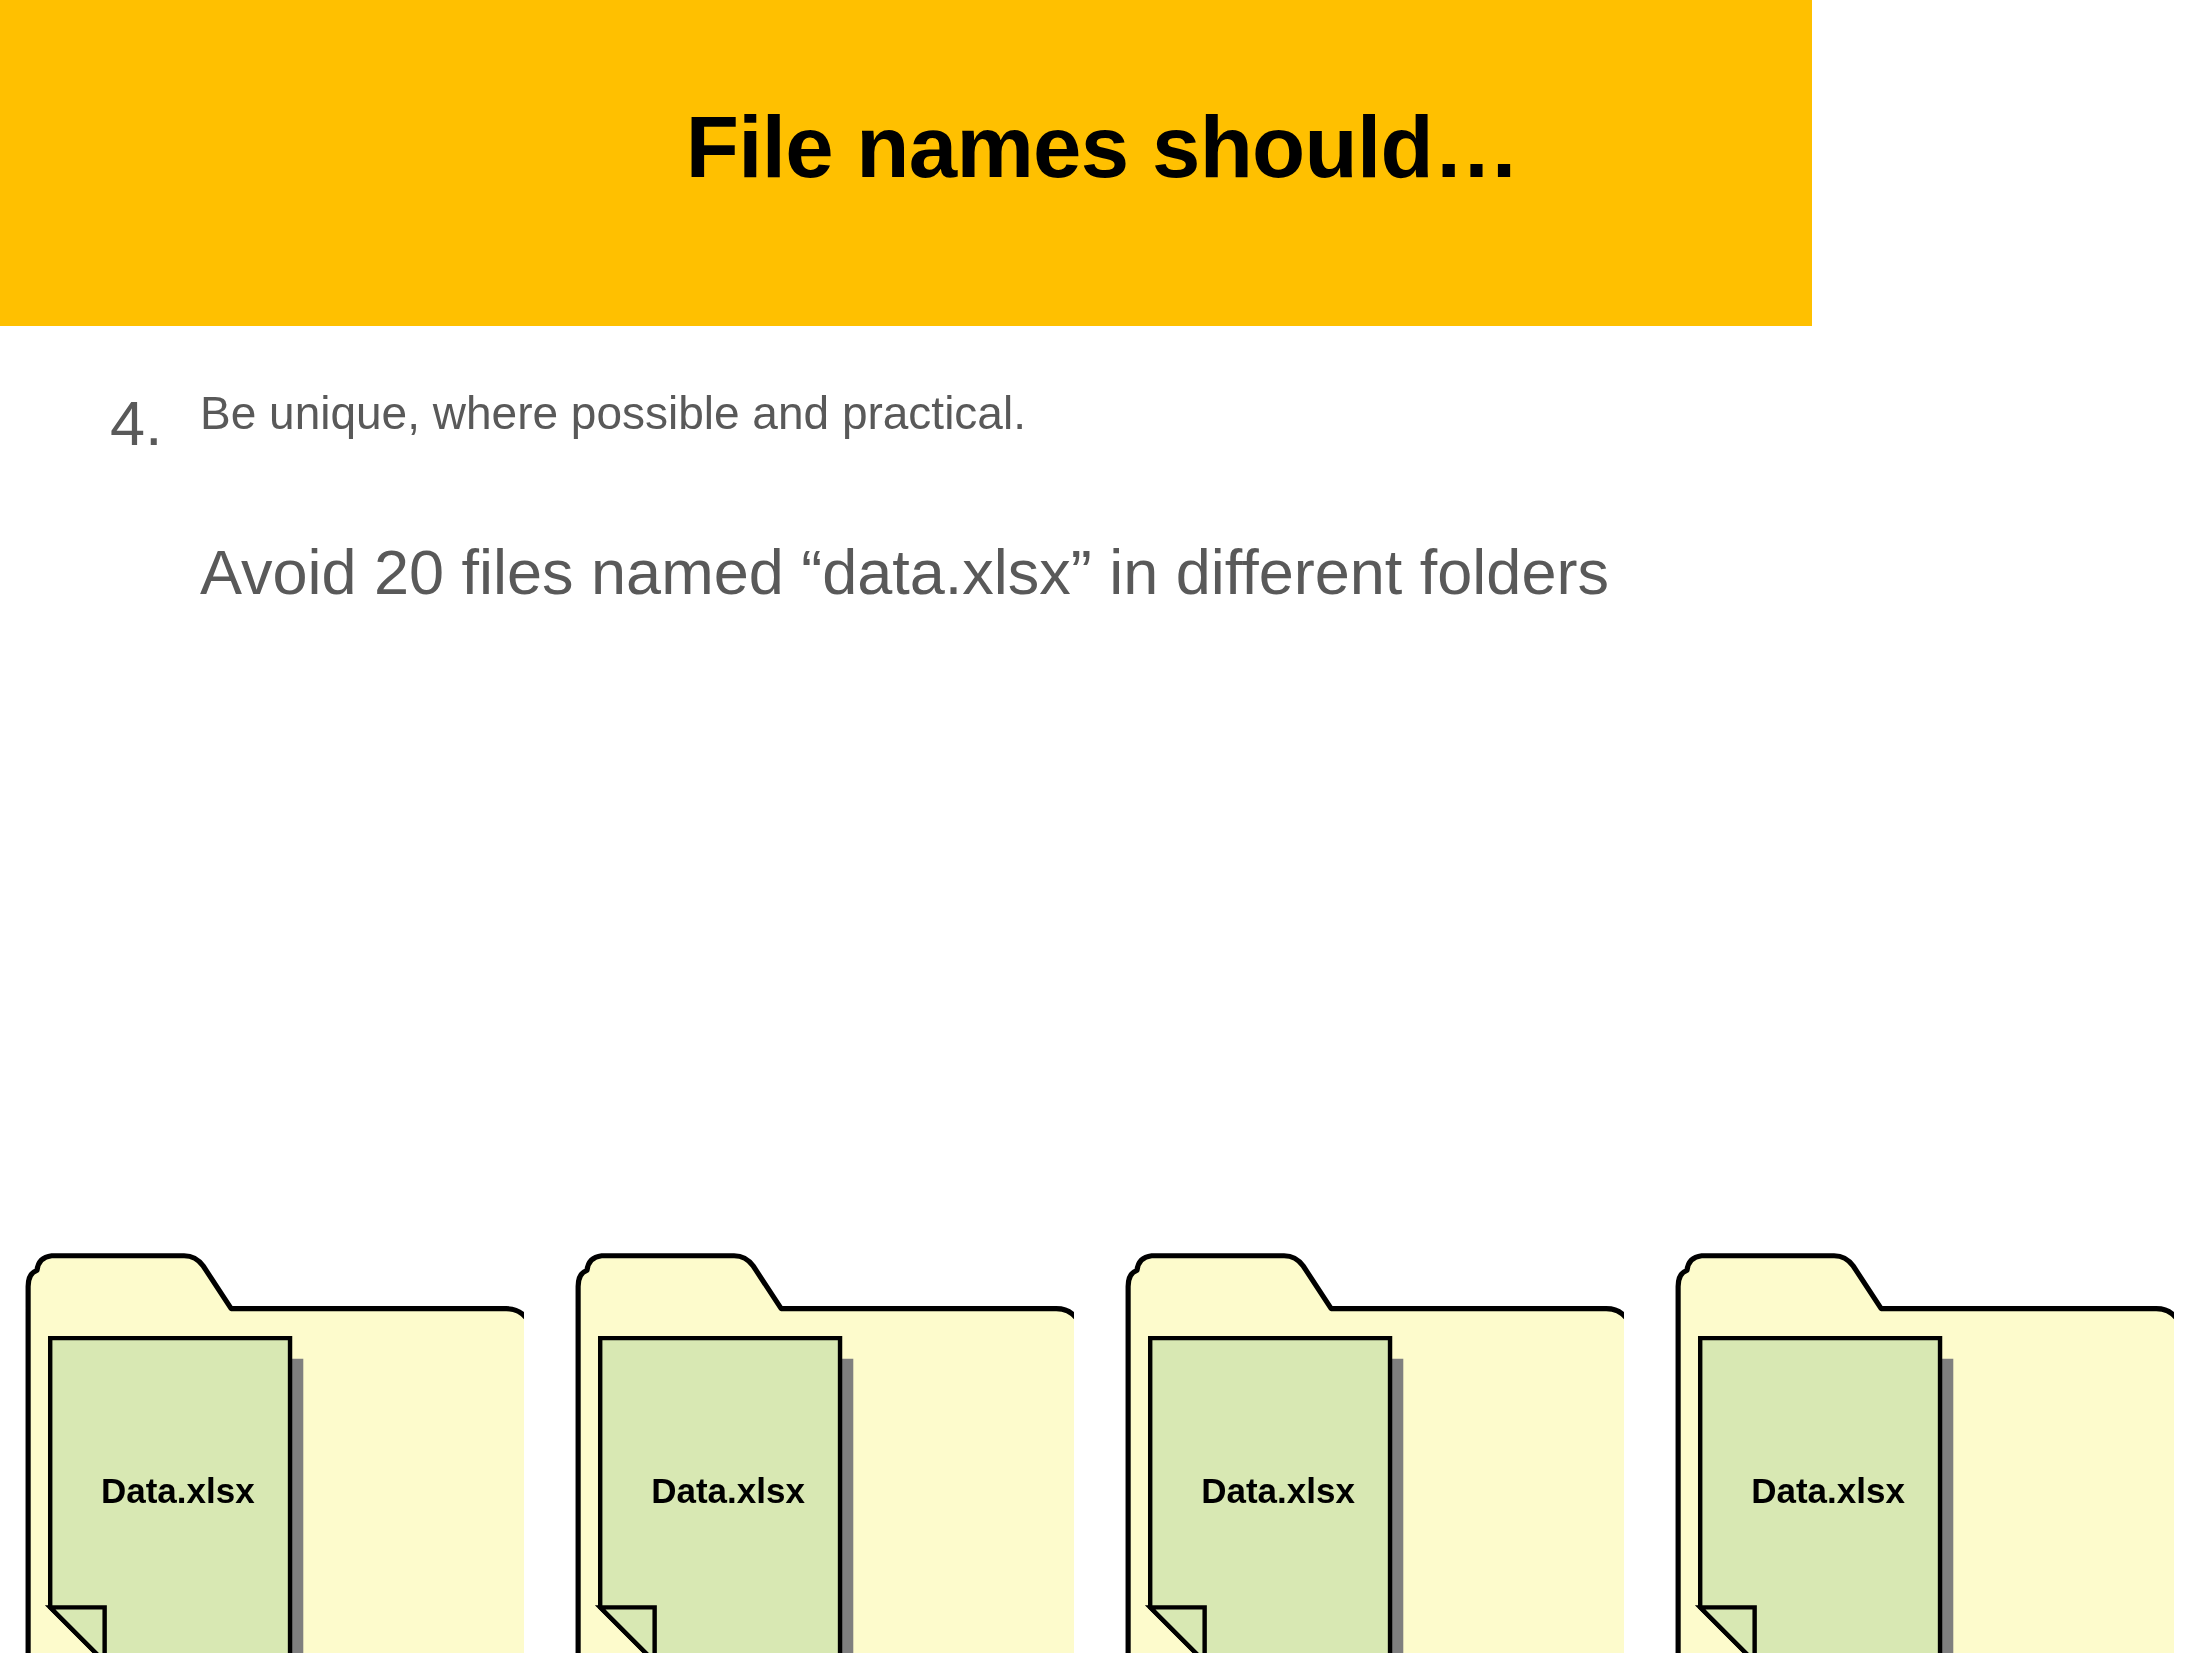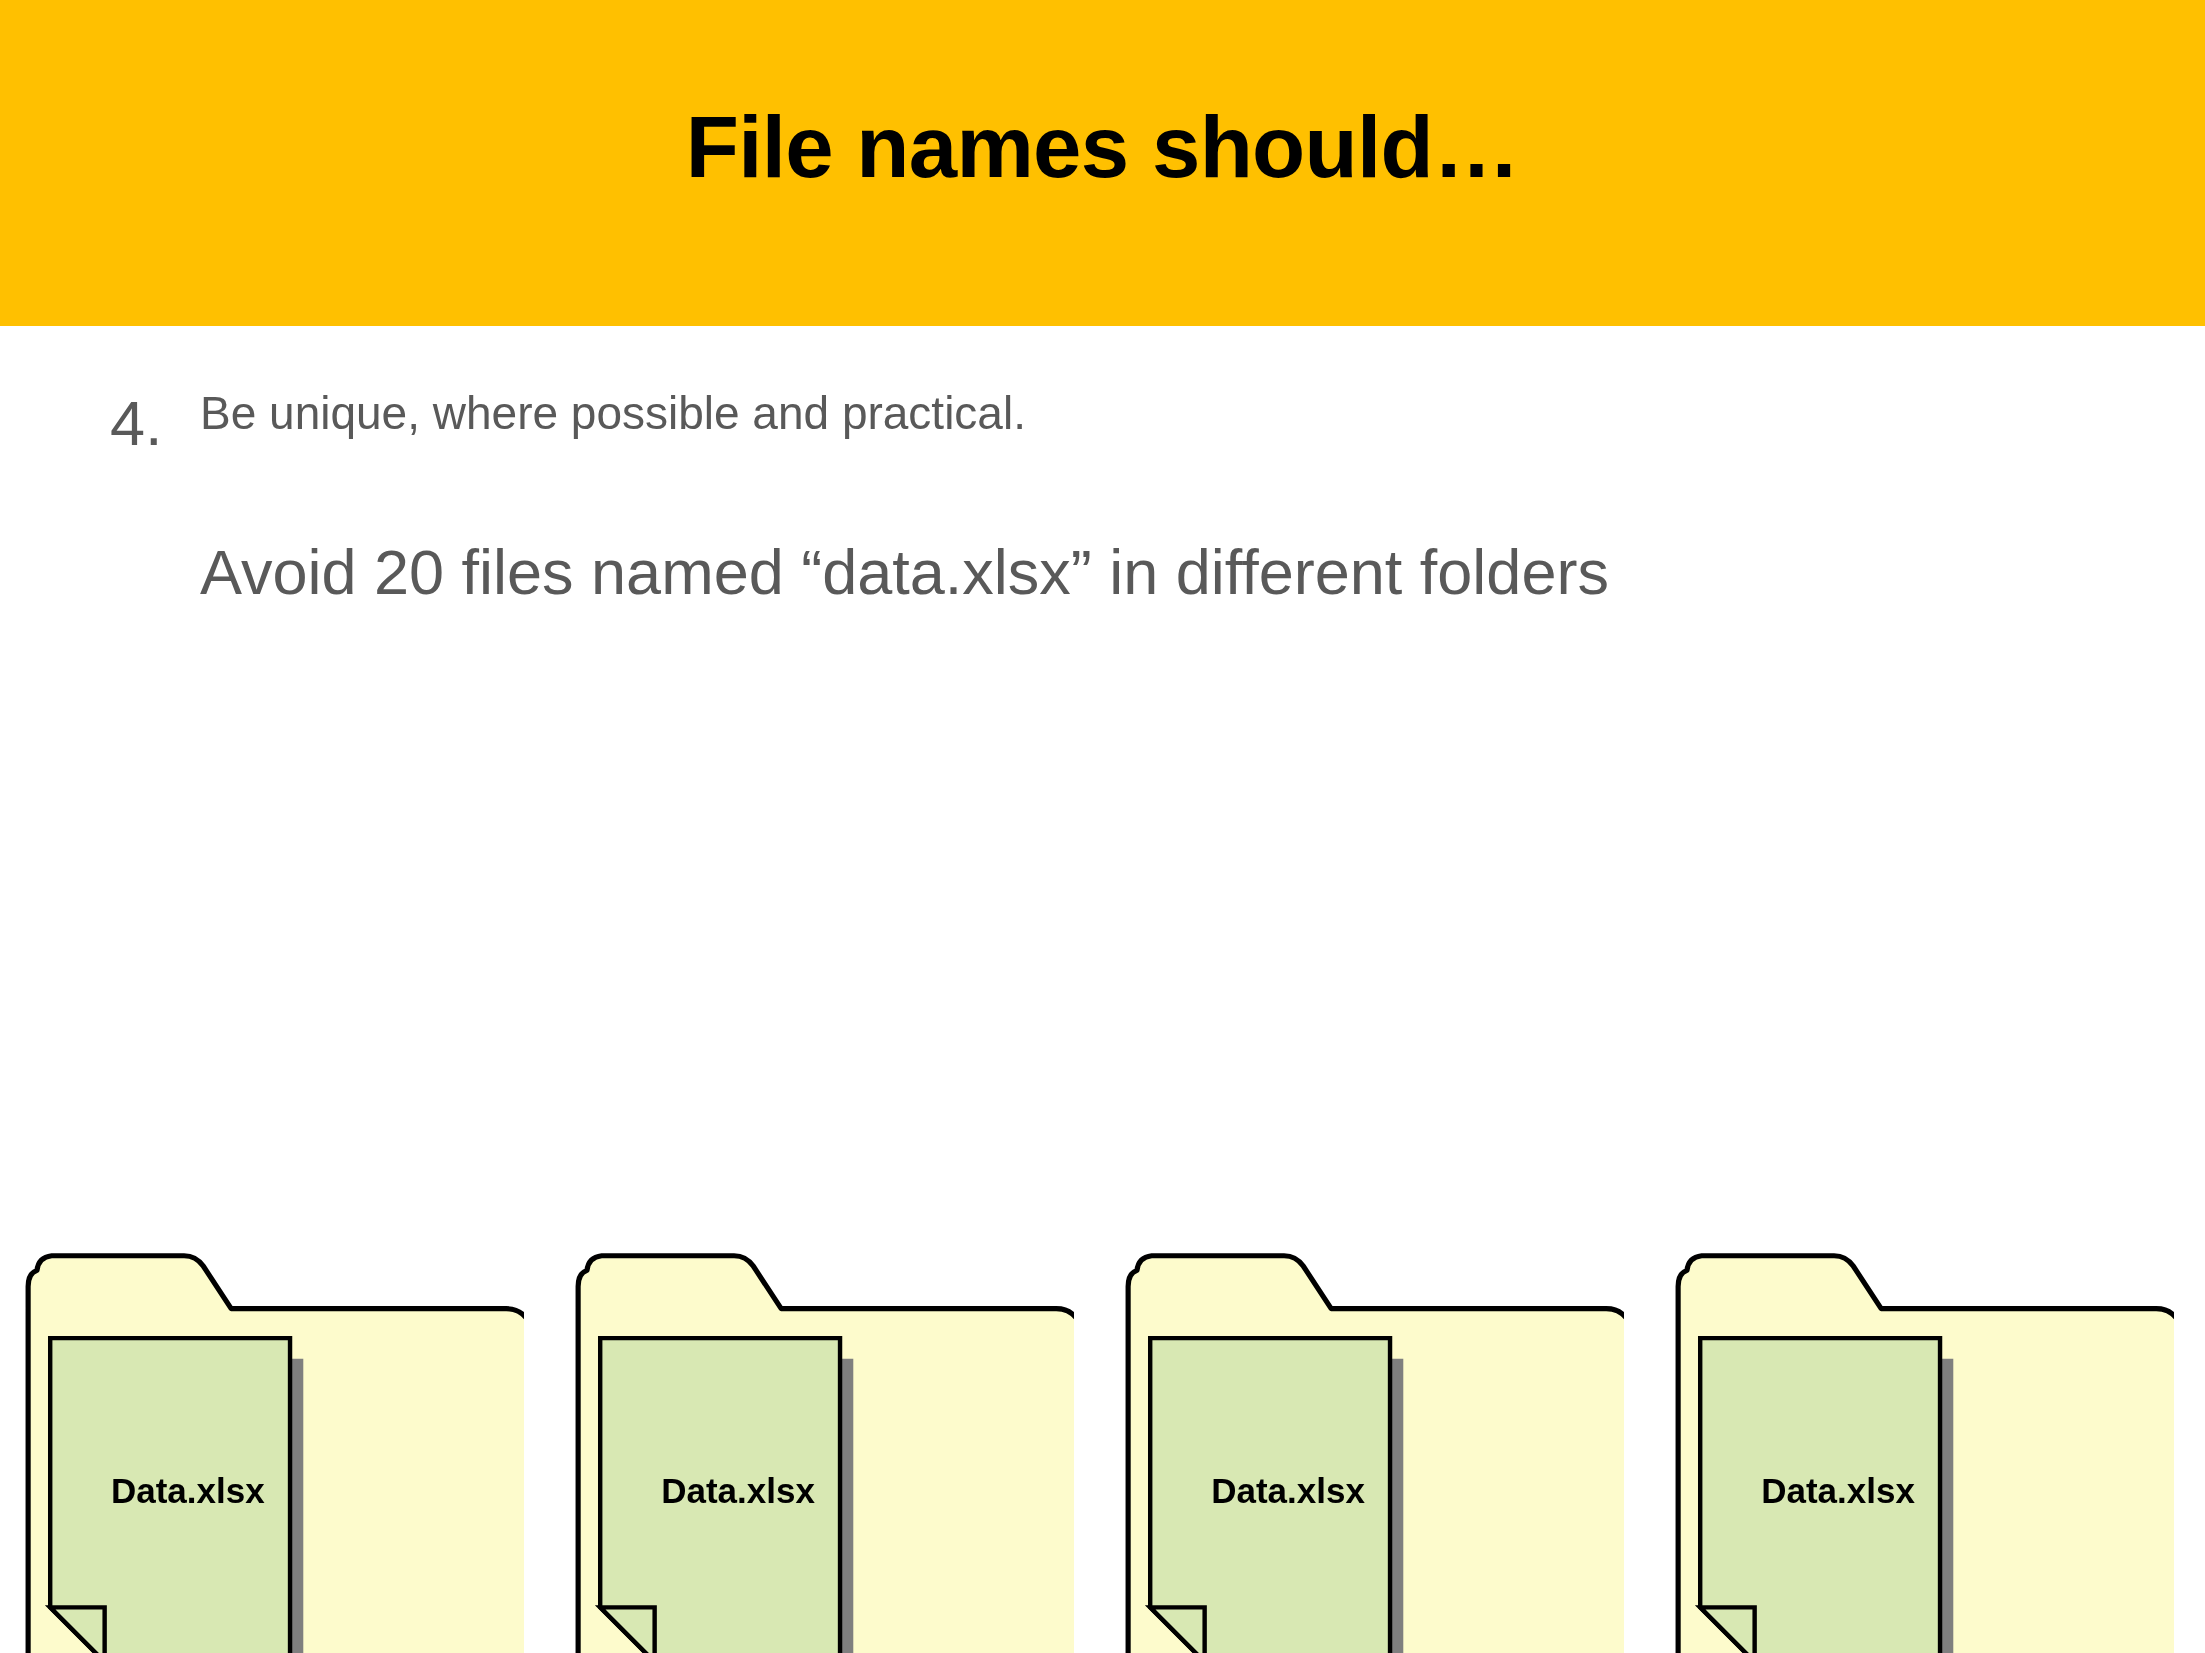--- a/index.html
+++ b/index.html
@@ -13,21 +13,21 @@
     position: relative;
     overflow: hidden;
     font-family: "Liberation Sans", sans-serif;
   }
 
   
   .title-band {
     position: absolute;
     left: 0;
     top: 0;
-    width: 2205px;
+    width: 1812px;
     height: 326px;
     background: #FFC000;
   }
   .slide-title {
     position: absolute;
     left: 0;
     top: 103px;
     width: 2205px;
     text-align: center;
     font-size: 87px;
@@ -101,21 +101,20 @@
     position: absolute;
     left: 44px;
     top: 232px;
     width: 250px;
     text-align: center;
     font-size: 35px;
     font-weight: bold;
     color: #000000;
     line-height: 1;
     white-space: nowrap;
-    margin-left: 10px;
   }
 </style>
 </head>
 <body>
 
 <div class="title-band">
   <div class="slide-title">File names should…</div>
 </div>
 
 <div class="body-area">

